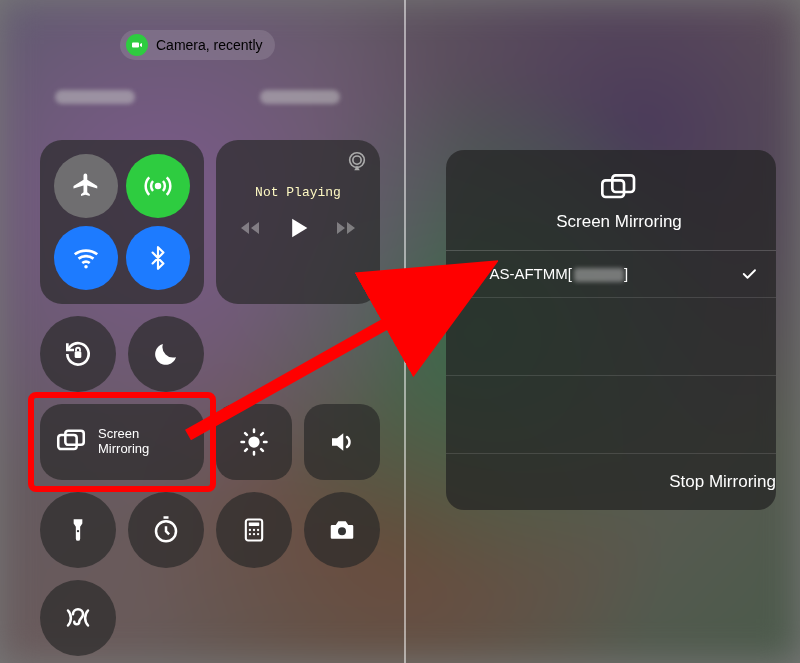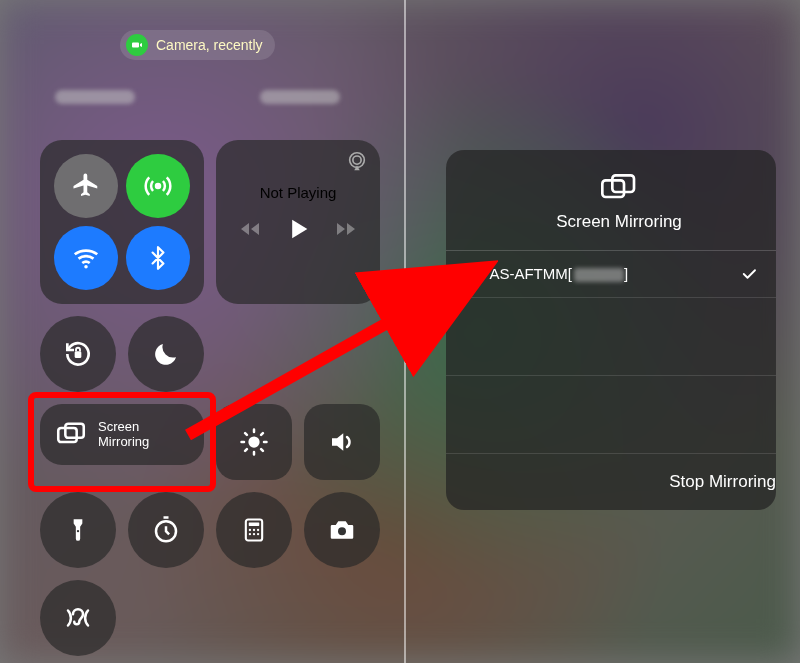--- a/index.html
+++ b/index.html
@@ -38,21 +38,21 @@
   .left-panel { left: 0; width: 404px; }
   .right-panel { left: 406px; width: 394px; }
 
   
   .status-pill {
     position: absolute;
     top: 30px;
     left: 120px;
     display: flex;
     align-items: center;
-    color: #fef9c3;
+    color: #000000;
     font-size: 14px;
     background: rgba(255,255,255,0.12);
     padding: 4px 12px 4px 6px;
     border-radius: 18px;
   }
   .cam-dot {
     width: 22px;
     height: 22px;
     border-radius: 50%;
     background: #2ecc40;
@@ -100,28 +100,28 @@
 
   .media {
     left: 216px; top: 140px; width: 164px; height: 164px;
     display: flex; flex-direction: column; align-items: center; justify-content: center;
     color: #ccc;
   }
   .media .airplay { position: absolute; top: 10px; right: 12px; }
   .media-controls {
     display: flex; align-items: center; gap: 22px; margin-top: 14px;
   }
-  .media-label { font-size: 15px; color: #000000; margin-top: -18px; }
+  .media-label { font-size: 13px; color: #fef9c3; margin-top: -18px; font-family: Liberation Mono, monospace; }
 
   .row2 .tile-sm { top: 316px; }
   .rotation { left: 40px; }
   .dnd      { left: 128px; }
 
   .mirror-tile {
-    left: 40px; top: 404px; width: 164px; height: 61px;
+    left: 40px; top: 404px; width: 164px; height: 76px;
     display: flex; align-items: center; gap: 10px; padding: 0 14px;
     color: #fff; font-size: 13px; line-height: 1.15;
   }
   .highlight {
     position: absolute;
     left: 28px; top: 392px;
     width: 188px; height: 100px;
     border: 6px solid #ff0000;
     border-radius: 8px;
     pointer-events: none;

